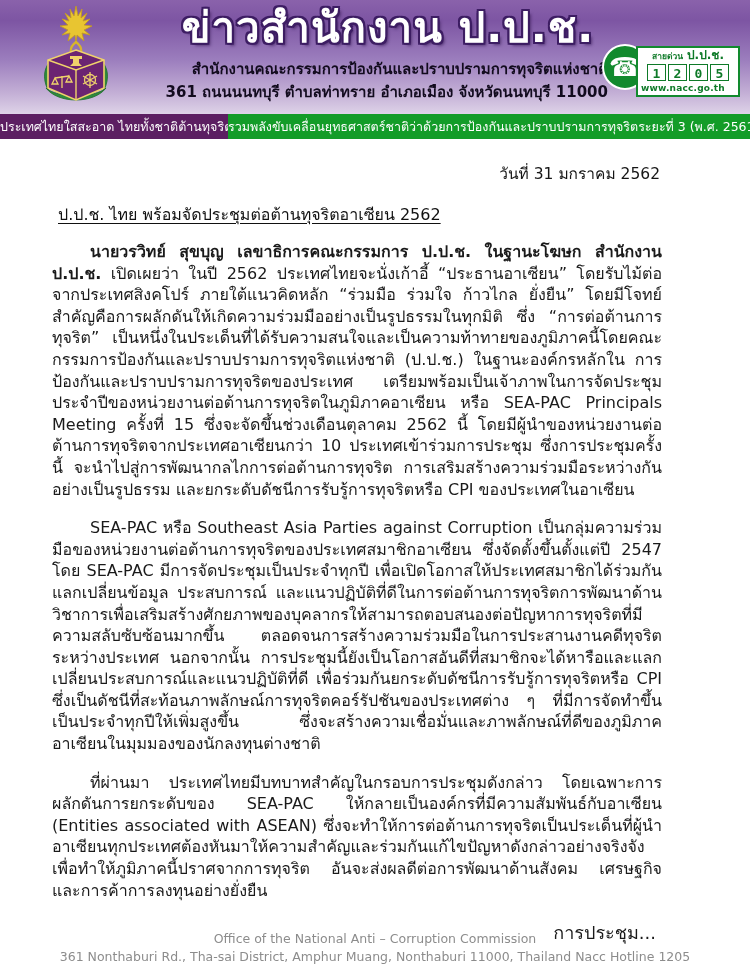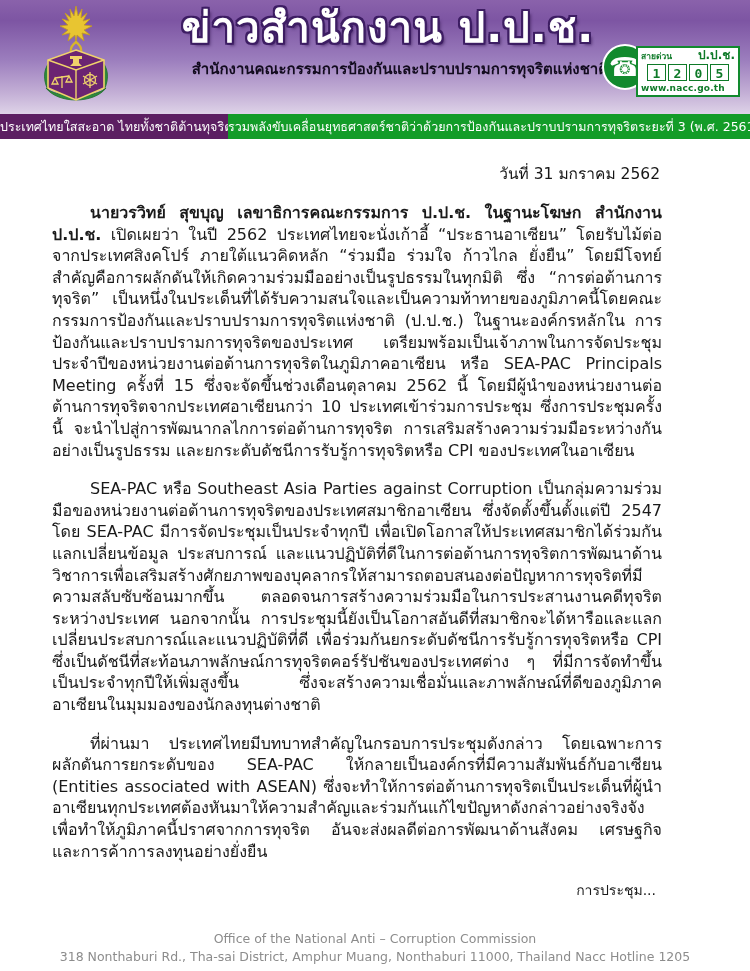--- a/index.html
+++ b/index.html
@@ -100,21 +100,21 @@
     left: 34px; top: 2px;
     width: 104px;
     background: #ffffff;
     border: 2px solid #128a2e;
     box-sizing: border-box;
     padding: 1px 3px 2px 3px;
   }
   .hotline-top {
     display: flex;
     align-items: baseline;
-    justify-content: space-between;
+    justify-content: center;
     gap: 4px;
     font-family: "DejaVu Sans", sans-serif;
     color: #0e7a28;
     line-height: 12px;
   }
   .hotline-top .sm { font-size: 8.5px; font-weight: bold; }
   .hotline-top .lg { font-size: 12px; font-weight: bold; }
   .hotline-digits {
     display: flex;
     justify-content: center;
@@ -204,21 +204,21 @@
     line-height: 21.6px;
     color: #1a1a1a;
     text-align: justify;
     text-justify: inter-word;
     margin: 0 0 17px 0;
     text-indent: 38px;
   }
   .para b { font-weight: bold; }
   .continuation {
     font-family: "DejaVu Sans", sans-serif;
-    font-size: 14px;
+    font-size: 18px;
     color: #1a1a1a;
     text-align: right;
     margin: 14px 6px 0 0;
   }
 
   
   .footer {
     position: absolute;
     left: 0;
     bottom: 6px;
@@ -269,20 +269,21 @@
         <line x1="53" y1="72" x2="67" y2="80"></line>
         <line x1="53" y1="80" x2="67" y2="72"></line>
       </g>
     </svg>
   </div>
 
   <div class="masthead-title">ข่าวสำนักงาน ป.ป.ช.</div>
 
   <div class="masthead-lines">
     <div>สำนักงานคณะกรรมการป้องกันและปราบปรามการทุจริตแห่งชาติ</div>
+    <div>361 ถนนนนทบุรี ตำบลท่าทราย อำเภอเมือง จังหวัดนนทบุรี 11000</div>
   </div>
 
   <div class="hotline">
     <div class="phone-circle">
       <div class="glyph">☎</div>
     </div>
     <div class="hotline-box">
       <div class="hotline-top">
         <span class="sm">สายด่วน</span>
         <span class="lg">ป.ป.ช.</span>
@@ -300,26 +301,27 @@
 
 <div class="strip">
   <div class="strip-left">ประเทศไทยใสสะอาด ไทยทั้งชาติต้านทุจริต</div>
   <div class="strip-right">รวมพลังขับเคลื่อนยุทธศาสตร์ชาติว่าด้วยการป้องกันและปราบปรามการทุจริตระยะที่ 3 (พ.ศ. 2561 - 2564)</div>
 </div>
 
 <div class="sheet">
 
   <div class="dateline">วันที่ 31 มกราคม 2562</div>
 
+  <div class="headline">ป.ป.ช. ไทย พร้อมจัดประชุมต่อต้านทุจริตอาเซียน 2562</div>
 
   <p class="para"><b>นายวรวิทย์ สุขบุญ เลขาธิการคณะกรรมการ ป.ป.ช. ในฐานะโฆษก สำนักงาน ป.ป.ช.</b><span> เปิดเผยว่า ในปี 2562 ประเทศไทยจะนั่งเก้าอี้ “ประธานอาเซียน” โดยรับไม้ต่อจากประเทศสิงคโปร์ ภายใต้แนวคิดหลัก “ร่วมมือ ร่วมใจ ก้าวไกล ยั่งยืน” โดยมีโจทย์สำคัญคือการผลักดันให้เกิดความร่วมมืออย่างเป็นรูปธรรมในทุกมิติ ซึ่ง “การต่อต้านการทุจริต” เป็นหนึ่งในประเด็นที่ได้รับความสนใจและเป็นความท้าทายของภูมิภาคนี้โดยคณะกรรมการป้องกันและปราบปรามการทุจริตแห่งชาติ (ป.ป.ช.) ในฐานะองค์กรหลักใน การป้องกันและปราบปรามการทุจริตของประเทศ เตรียมพร้อมเป็นเจ้าภาพในการจัดประชุมประจำปีของหน่วยงานต่อต้านการทุจริตในภูมิภาคอาเซียน หรือ SEA-PAC Principals  Meeting  ครั้งที่ 15 ซึ่งจะจัดขึ้นช่วงเดือนตุลาคม 2562 นี้ โดยมีผู้นำของหน่วยงานต่อต้านการทุจริตจากประเทศอาเซียนกว่า 10 ประเทศเข้าร่วมการประชุม ซึ่งการประชุมครั้งนี้ จะนำไปสู่การพัฒนากลไกการต่อต้านการทุจริต การเสริมสร้างความร่วมมือระหว่างกันอย่างเป็นรูปธรรม และยกระดับดัชนีการรับรู้การทุจริตหรือ CPI ของประเทศในอาเซียน</span></p>
 
   <p class="para">SEA-PAC หรือ Southeast Asia Parties against Corruption เป็นกลุ่มความร่วมมือของหน่วยงานต่อต้านการทุจริตของประเทศสมาชิกอาเซียน ซึ่งจัดตั้งขึ้นตั้งแต่ปี 2547 โดย SEA-PAC   มีการจัดประชุมเป็นประจำทุกปี เพื่อเปิดโอกาสให้ประเทศสมาชิกได้ร่วมกันแลกเปลี่ยนข้อมูล ประสบการณ์ และแนวปฏิบัติที่ดีในการต่อต้านการทุจริตการพัฒนาด้านวิชาการเพื่อเสริมสร้างศักยภาพของบุคลากรให้สามารถตอบสนองต่อปัญหาการทุจริตที่มีความสลับซับซ้อนมากขึ้น ตลอดจนการสร้างความร่วมมือในการประสานงานคดีทุจริตระหว่างประเทศ นอกจากนั้น การประชุมนี้ยังเป็นโอกาสอันดีที่สมาชิกจะได้หารือและแลกเปลี่ยนประสบการณ์และแนวปฏิบัติที่ดี เพื่อร่วมกันยกระดับดัชนีการรับรู้การทุจริตหรือ CPI ซึ่งเป็นดัชนีที่สะท้อนภาพลักษณ์การทุจริตคอร์รัปชันของประเทศต่าง ๆ ที่มีการจัดทำขึ้นเป็นประจำทุกปีให้เพิ่มสูงขึ้น ซึ่งจะสร้างความเชื่อมั่นและภาพลักษณ์ที่ดีของภูมิภาคอาเซียนในมุมมองของนักลงทุนต่างชาติ</p>
 
   <p class="para">ที่ผ่านมา ประเทศไทยมีบทบาทสำคัญในกรอบการประชุมดังกล่าว โดยเฉพาะการผลักดันการยกระดับของ SEA-PAC ให้กลายเป็นองค์กรที่มีความสัมพันธ์กับอาเซียน (Entities  associated  with  ASEAN) ซึ่งจะทำให้การต่อต้านการทุจริตเป็นประเด็นที่ผู้นำอาเซียนทุกประเทศต้องหันมาให้ความสำคัญและร่วมกันแก้ไขปัญหาดังกล่าวอย่างจริงจังเพื่อทำให้ภูมิภาคนี้ปราศจากการทุจริต อันจะส่งผลดีต่อการพัฒนาด้านสังคม เศรษฐกิจ และการค้าการลงทุนอย่างยั่งยืน</p>
 
   <div class="continuation">การประชุม...</div>
 
   <div class="footer">
     <div class="footer-line1">Office of the National Anti – Corruption Commission</div>
-    <div class="footer-line2">318 Nonthaburi Rd., Tha-sai District, Amphur Muang, Nonthaburi 11000, Thailand  Nacc Hotline 1205</div>
+    <div class="footer-line2">361 Nonthaburi Rd., Tha-sai District, Amphur Muang, Nonthaburi 11000, Thailand  Nacc Hotline 1205</div>
   </div>
 </div>
 
 </body></html>

